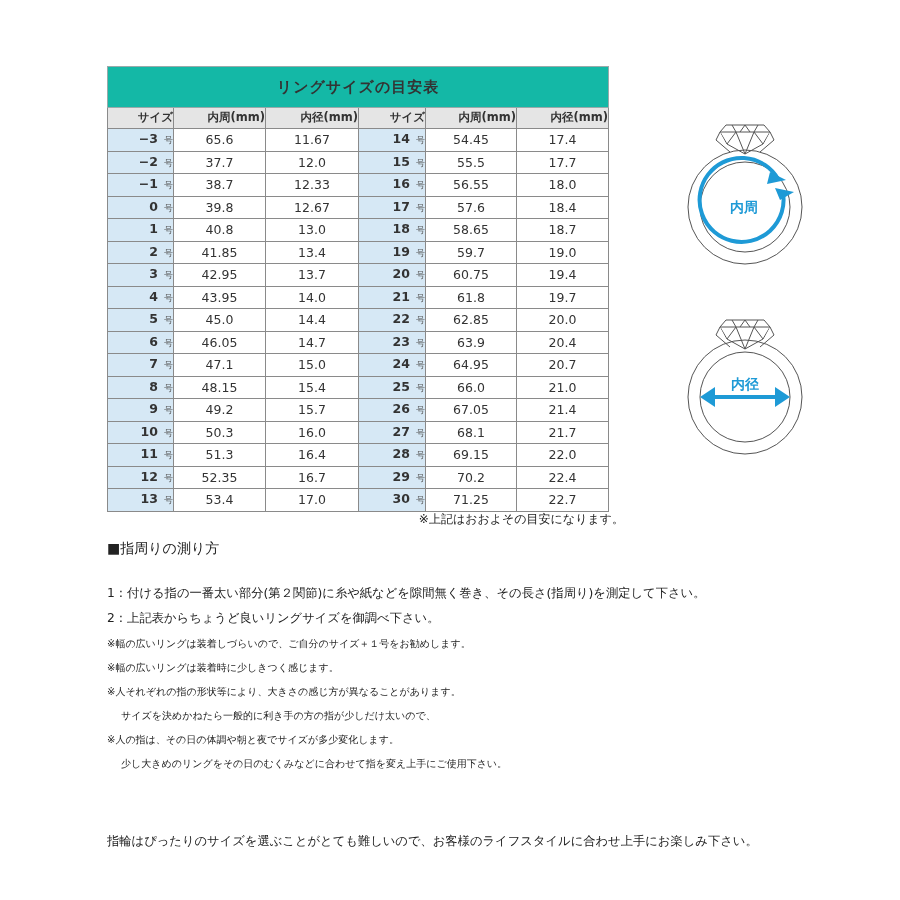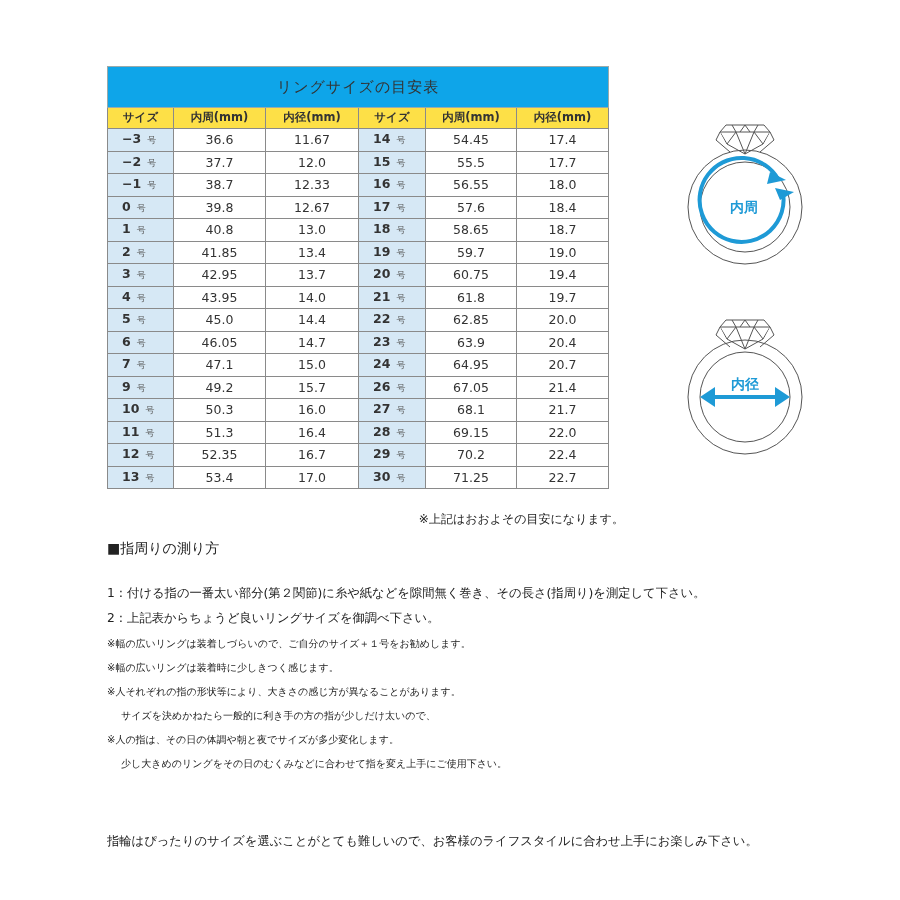--- a/index.html
+++ b/index.html
@@ -2,24 +2,24 @@
 <html><head>
 <meta charset="utf-8">
 <style>
   html, body { margin:0; padding:0; background:#ffffff; }
   body { width:900px; height:900px; position:relative; overflow:hidden;
          font-family:"DejaVu Sans", "Liberation Sans", sans-serif; color:#222; }
   .size-table-wrap { position:absolute; left:107px; top:66px; width:501px; }
   table.size-table { border-collapse:collapse; width:501px; table-layout:fixed; }
   .size-table td, .size-table th { border:1px solid #8a8a8a; padding:0; height:19.5px;
          font-size:12.5px; text-align:center; line-height:19.5px; white-space:nowrap; }
-  .size-table .title-cell { height:40px; background:#0ea5e9; font-size:15px; font-weight:normal;
+  .size-table .title-cell { height:40px; background:#14b8a6; font-size:15px; font-weight:bold;
          color:#333; letter-spacing:1px; border-color:#9aa; line-height:40px; }
-  .size-table th.hdr { background:#fde047; font-weight:bold; font-size:11.5px; color:#333; height:20px; }
-  .size-table td.sz { background:#d6e8f5; font-weight:bold; color:#333; text-align:left; padding-left:14px; }
+  .size-table th.hdr { background:#e5e5e5; font-weight:bold; font-size:11.5px; color:#333; height:20px;text-align:right; }
+  .size-table td.sz { background:#d6e8f5; font-weight:bold; color:#333; text-align:right; padding-left:14px; }
   .size-table td.sz .go { font-weight:normal; font-size:9px; margin-left:6px; color:#555; }
   .size-table td.val { background:#ffffff; color:#333; }
   .note-right { position:absolute; right:276px; top:486px; font-size:12px; color:#222;margin-top:25px; }
 
   .ring { position:absolute; width:150px; height:190px; }
   .ring svg { width:100%; height:100%; }
 
   .howto { position:absolute; left:107px; top:540px; font-size:12.3px; color:#222; }
   .howto .heading { font-weight:normal; font-size:14px; margin-bottom:23px; }
   .howto .line { height:24.5px; line-height:24.5px; white-space:nowrap; }
@@ -50,21 +50,21 @@
         <th class="hdr">内周(mm)</th>
         <th class="hdr">内径(mm)</th>
         <th class="hdr">サイズ</th>
         <th class="hdr">内周(mm)</th>
         <th class="hdr">内径(mm)</th>
       </tr>
     </thead>
     <tbody id="table-body">
         <tr>
           <td class="sz"><span>−3</span><span class="go">号</span></td>
-          <td class="val"><span>36.6</span></td>
+          <td class="val"><span>65.6</span></td>
           <td class="val"><span>11.67</span></td>
           <td class="sz"><span>14</span><span class="go">号</span></td>
           <td class="val"><span>54.45</span></td>
           <td class="val"><span>17.4</span></td>
         </tr>
         <tr>
           <td class="sz"><span>−2</span><span class="go">号</span></td>
           <td class="val"><span>37.7</span></td>
           <td class="val"><span>12.0</span></td>
           <td class="sz"><span>15</span><span class="go">号</span></td>
@@ -135,20 +135,28 @@
           <td class="val"><span>63.9</span></td>
           <td class="val"><span>20.4</span></td>
         </tr>
         <tr>
           <td class="sz"><span>7</span><span class="go">号</span></td>
           <td class="val"><span>47.1</span></td>
           <td class="val"><span>15.0</span></td>
           <td class="sz"><span>24</span><span class="go">号</span></td>
           <td class="val"><span>64.95</span></td>
           <td class="val"><span>20.7</span></td>
+        </tr>
+        <tr>
+          <td class="sz"><span>8</span><span class="go">号</span></td>
+          <td class="val"><span>48.15</span></td>
+          <td class="val"><span>15.4</span></td>
+          <td class="sz"><span>25</span><span class="go">号</span></td>
+          <td class="val"><span>66.0</span></td>
+          <td class="val"><span>21.0</span></td>
         </tr>
         <tr>
           <td class="sz"><span>9</span><span class="go">号</span></td>
           <td class="val"><span>49.2</span></td>
           <td class="val"><span>15.7</span></td>
           <td class="sz"><span>26</span><span class="go">号</span></td>
           <td class="val"><span>67.05</span></td>
           <td class="val"><span>21.4</span></td>
         </tr>
         <tr>

